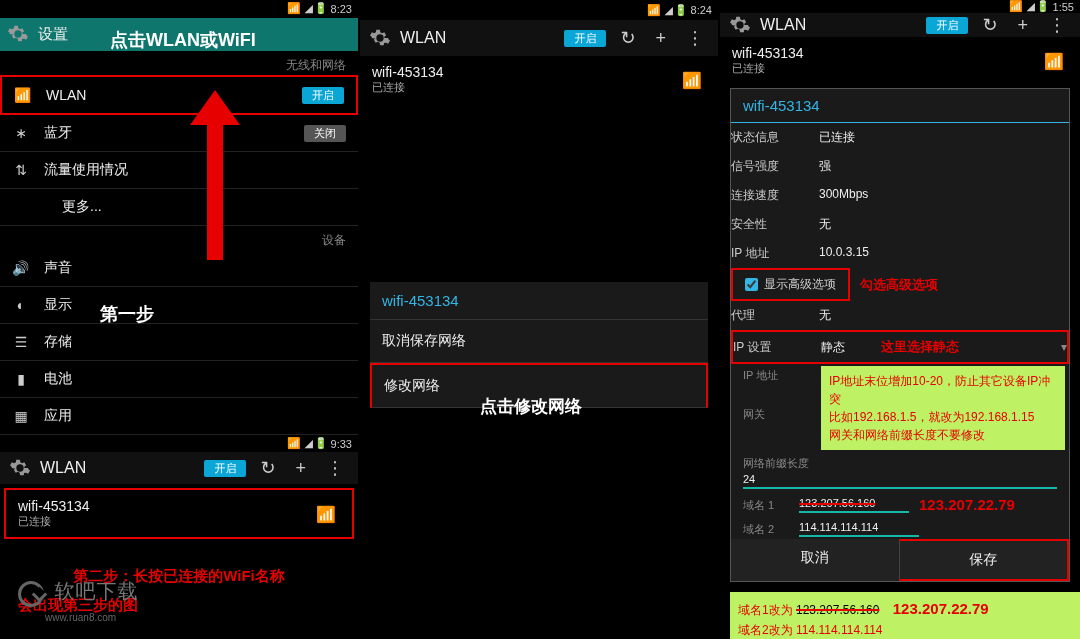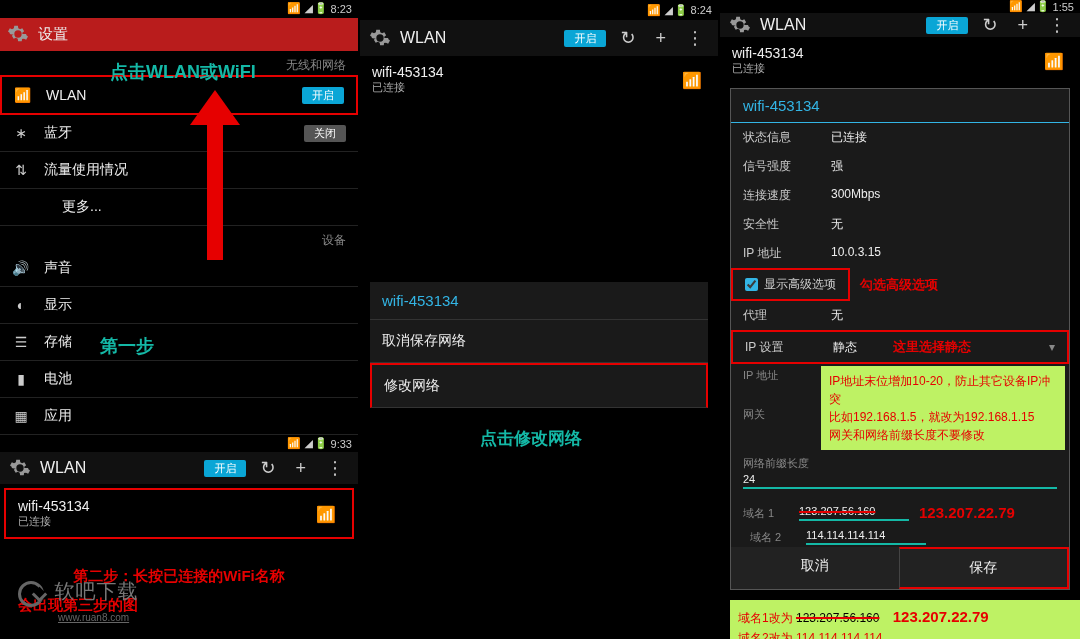--- a/index.html
+++ b/index.html
@@ -5,67 +5,67 @@
   * { box-sizing: border-box; margin: 0; padding: 0; font-family: "Microsoft YaHei", Arial, sans-serif; }
   body { background: #000; width: 1080px; height: 639px; position: relative; display: flex; }
   .col { position: relative; display: flex; flex-direction: column; background: #000; }
   .col1 { width: 360px; border-right: 2px solid #000000;}
   .col2 { width: 360px; border-right: 2px solid #000000;}
   .col3 { width: 360px; }
 
   .statusbar { height: 20px; display: flex; justify-content: flex-end; align-items: center; color: #ccc; font-size: 11px; padding-right: 6px; gap: 3px; background:#000;}
   .statusbar .sig{ letter-spacing:-2px; }
 
-  .titlebar { height: 38px; background: #b91c1c; display: flex; align-items: center; padding: 0 6px; gap: 8px; color: #eee; }
+  .titlebar { height: 38px; background: #0f766e; display: flex; align-items: center; padding: 0 6px; gap: 8px; color: #eee; }
   .gear { width: 24px; height: 24px; position: relative; display:inline-flex; align-items:center; justify-content:center;}
   .gear svg{ width:22px; height:22px; }
   .titlebar .title { font-size: 15px; color: #eee; }
 
   .switch-on, .switch-off { display:inline-block; color:#fff; font-size:11px; padding:1px 10px; border-radius:2px;}
   .switch-on { background:#0aa6d6; }
   .switch-off { background:#555; }
 
   .section-head { color:#888; font-size:12px; padding:6px 12px 1px;text-align:right; }
   .list-item { display:flex; align-items:center; padding:9px 12px; color:#eee; font-size:14px; border-bottom:1px solid #222; position:relative; gap:14px;}
   .list-item .icon{ width:18px; text-align:center; color:#ccc; font-size:14px;}
   .list-item .right{ margin-left:auto; }
 
   .red-border{ border:2px solid #e60000; }
   .red-text{ color:#e60000; font-weight:bold; }
 
-  .annot{ position:absolute; z-index:50; color:#14b8a6; font-weight:bold; font-size:16px; pointer-events:none;margin-top:32px;}
+  .annot{ position:absolute; z-index:50; color:#ffffff; font-weight:bold; font-size:16px; pointer-events:none;}
   .wlan-bar{ height:36px; background:#111; display:flex; align-items:center; gap:8px; padding:0 8px; color:#eee;}
   .wlan-bar .spacer{ flex:1;}
   .wlan-bar .iconbtn{ color:#ccc; font-size:18px; padding:0 6px;}
 
   .wifi-entry{ padding:8px 12px; color:#eee; font-size:14px; position:relative;}
   .wifi-entry .name{ font-size:14px;}
   .wifi-entry .status{ font-size:11px; color:#aaa;}
   .wifi-sig{ position:absolute; right:16px; top:50%; transform:translateY(-50%); color:#ccc; font-size:16px;}
 
   .dialog1{ margin:4px 10px; background:#1a1a1a; }
   .dialog1 .dhead{ padding:10px 12px; color:#33b5e5; font-size:15px; border-bottom:1px solid #333;}
   .dialog1 .ditem{ padding:12px 12px; color:#eee; font-size:14px; border-bottom:1px solid #333;}
 
   
   .dialog2{ margin:4px 10px; background:#1a1a1a; border:1px solid #555; }
   .dialog2 .dhead{ padding:8px 12px; color:#33b5e5; font-size:15px; border-bottom:1px solid #33b5e5;}
-  .kv{ display:flex; padding:6px 12px; font-size:12px; color:#ccc;}
+  .kv{ display:flex; padding:6px 0; font-size:12px; color:#ccc;}
   .kv .k{ width:88px; color:#ccc;}
   .kv .v{ color:#eee; flex:1;}
   .adv{ display:flex; align-items:center; gap:6px; padding:6px 12px; font-size:12px; color:#ccc;}
   .adv input{ accent-color:#33b5e5;}
   .field{ padding:4px 12px 2px; }
   .field .flabel{ font-size:11px; color:#888;}
   .field .fval{ font-size:11px; color:#eee; border-bottom:2px solid #14b8a6; padding:2px 0;}
   .btnrow{ display:flex; }
   .btnrow .btn{ flex:1; text-align:center; padding:10px 0; font-size:14px; color:#eee; background:#222;}
   .btnrow .btn + .btn{ border-left:1px solid #444;}
 
-  .strike{ text-decoration: line-through; text-decoration-color:#e60000; text-decoration-thickness:2px;margin-top:8px;}
+  .strike{ text-decoration: line-through; text-decoration-color:#e60000; text-decoration-thickness:2px;}
 
   .whitebox{ background:#bef264; color:#e60000; font-size:12px; padding:6px 8px; line-height:1.5;}
 
   .logo{ position:absolute; left:18px; bottom:14px; color:#777; }
   .logo .big{ font-size:20px; letter-spacing:1px;}
   .logo .small{ font-size:10px; color:#666;}
   .logo-circle{ display:inline-block; width:26px; height:26px; border:3px solid #666; border-radius:50%; position:relative; vertical-align:middle; margin-right:6px;}
   .logo-circle:after{ content:""; position:absolute; width:8px; height:8px; border-right:3px solid #666; border-bottom:3px solid #666; transform:rotate(45deg); right:-4px; bottom:4px; background:#000;}
 
   .arrow-up{ position:absolute; left:190px; top:90px; width:50px; height:170px; z-index:40; pointer-events:none;}
@@ -169,21 +169,21 @@
   </div>
 
   <div style="padding:24px 18px;">
     <div class="red-text" style="font-size:15px; margin-bottom:10px;text-align:center;">第二步：长按已连接的WiFi名称</div>
     <div class="red-text" style="font-size:15px;">会出现第三步的图</div>
   </div>
 
   <div class="logo">
     <span class="logo-circle"></span>
     <span class="big">软吧下载</span><br>
-    <span class="small" style="margin-left:40px;text-decoration:underline;">www.ruan8.com</span>
+    <span class="small" style="margin-left:27px;">www.ruan8.com</span>
   </div>
 
 </div>
 
 <div class="col col2">
   <div class="statusbar">
     <span>📶</span>
       <span class="sig">◢</span>
       <span>🔋</span>
     <span>8:24</span>
@@ -308,21 +308,21 @@
       <div class="flabel">网络前缀长度</div>
       <div class="fval">24</div>
     </div>
 
     <div class="field" style="display:flex; align-items:flex-end; gap:10px;">
       <div style="flex:0 0 46px;" class="flabel">域名 1</div>
       <div class="fval strike" style="flex:0 0 110px;">123.207.56.160</div>
       <div class="red-text" style="font-size:15px;">123.207.22.79</div>
     </div>
 
-    <div class="field" style="display:flex; align-items:flex-end; gap:10px;margin-left:7px;">
+    <div class="field" style="display:flex; align-items:flex-end; gap:10px;">
       <div style="flex:0 0 46px;" class="flabel">域名 2</div>
       <div class="fval" style="flex:0 0 120px;">114.114.114.114</div>
     </div>
 
     <div class="btnrow">
       <div class="btn">取消</div>
       <div class="btn red-border">保存</div>
     </div>
   </div>
 

